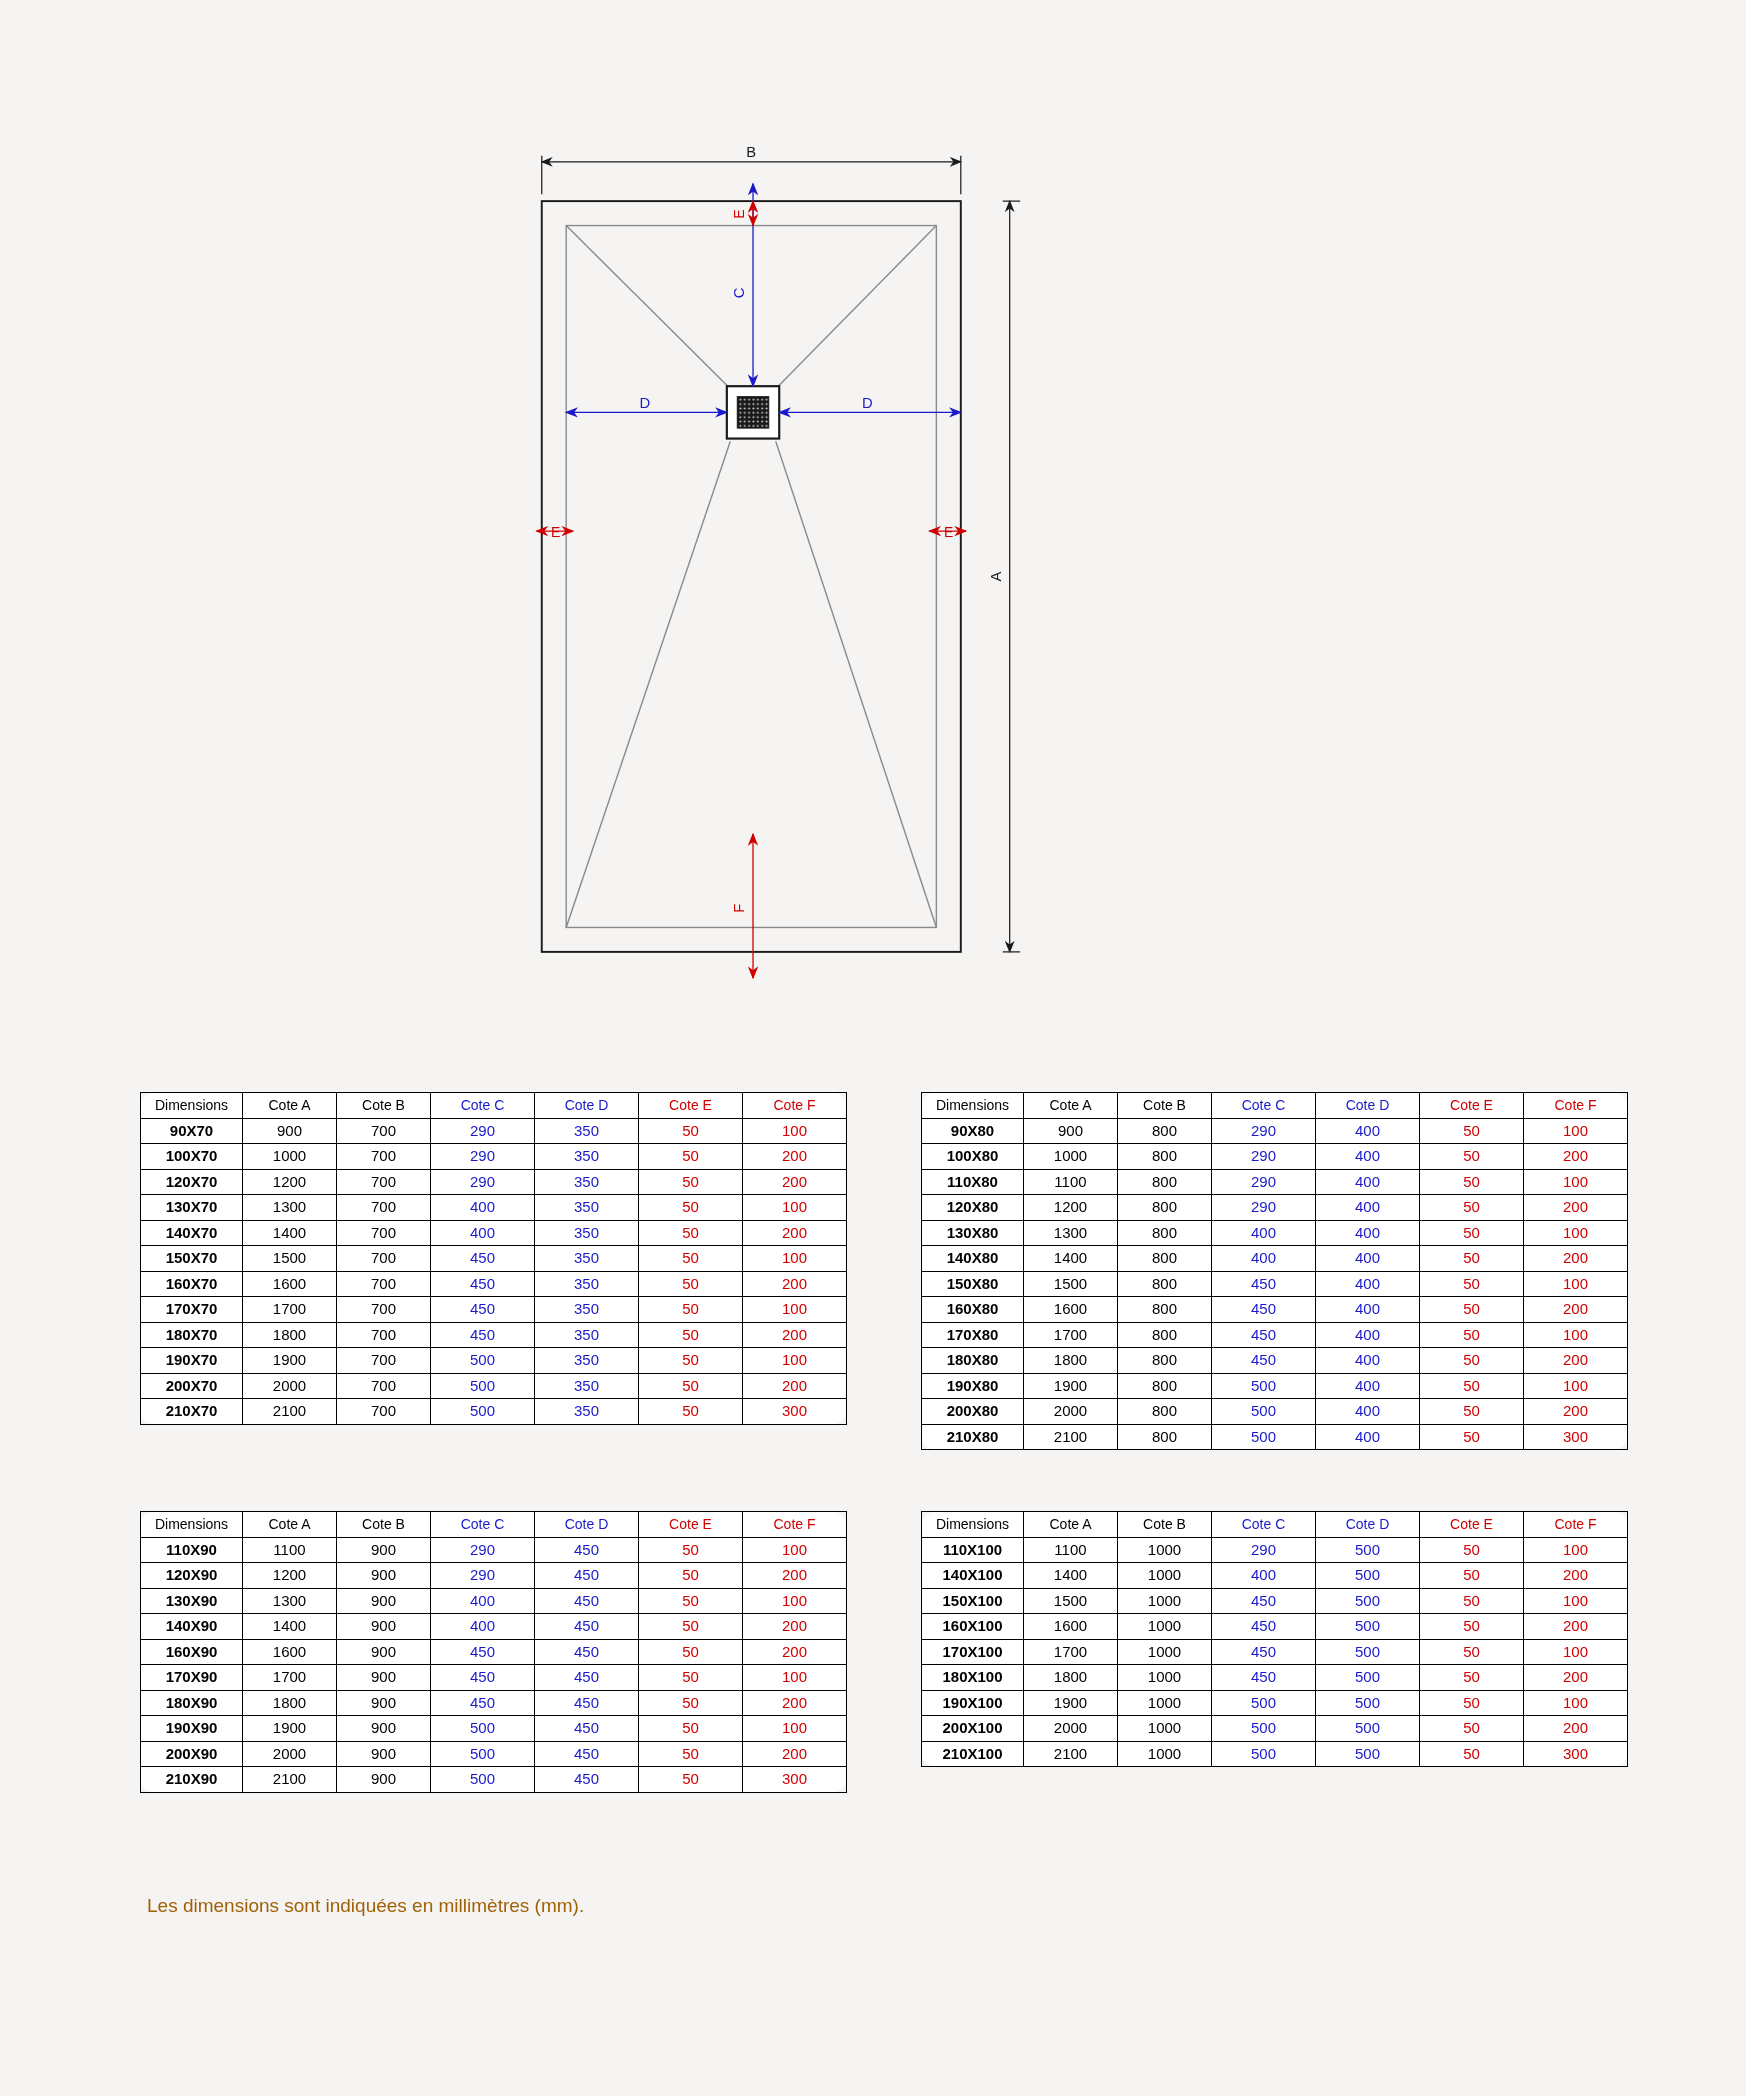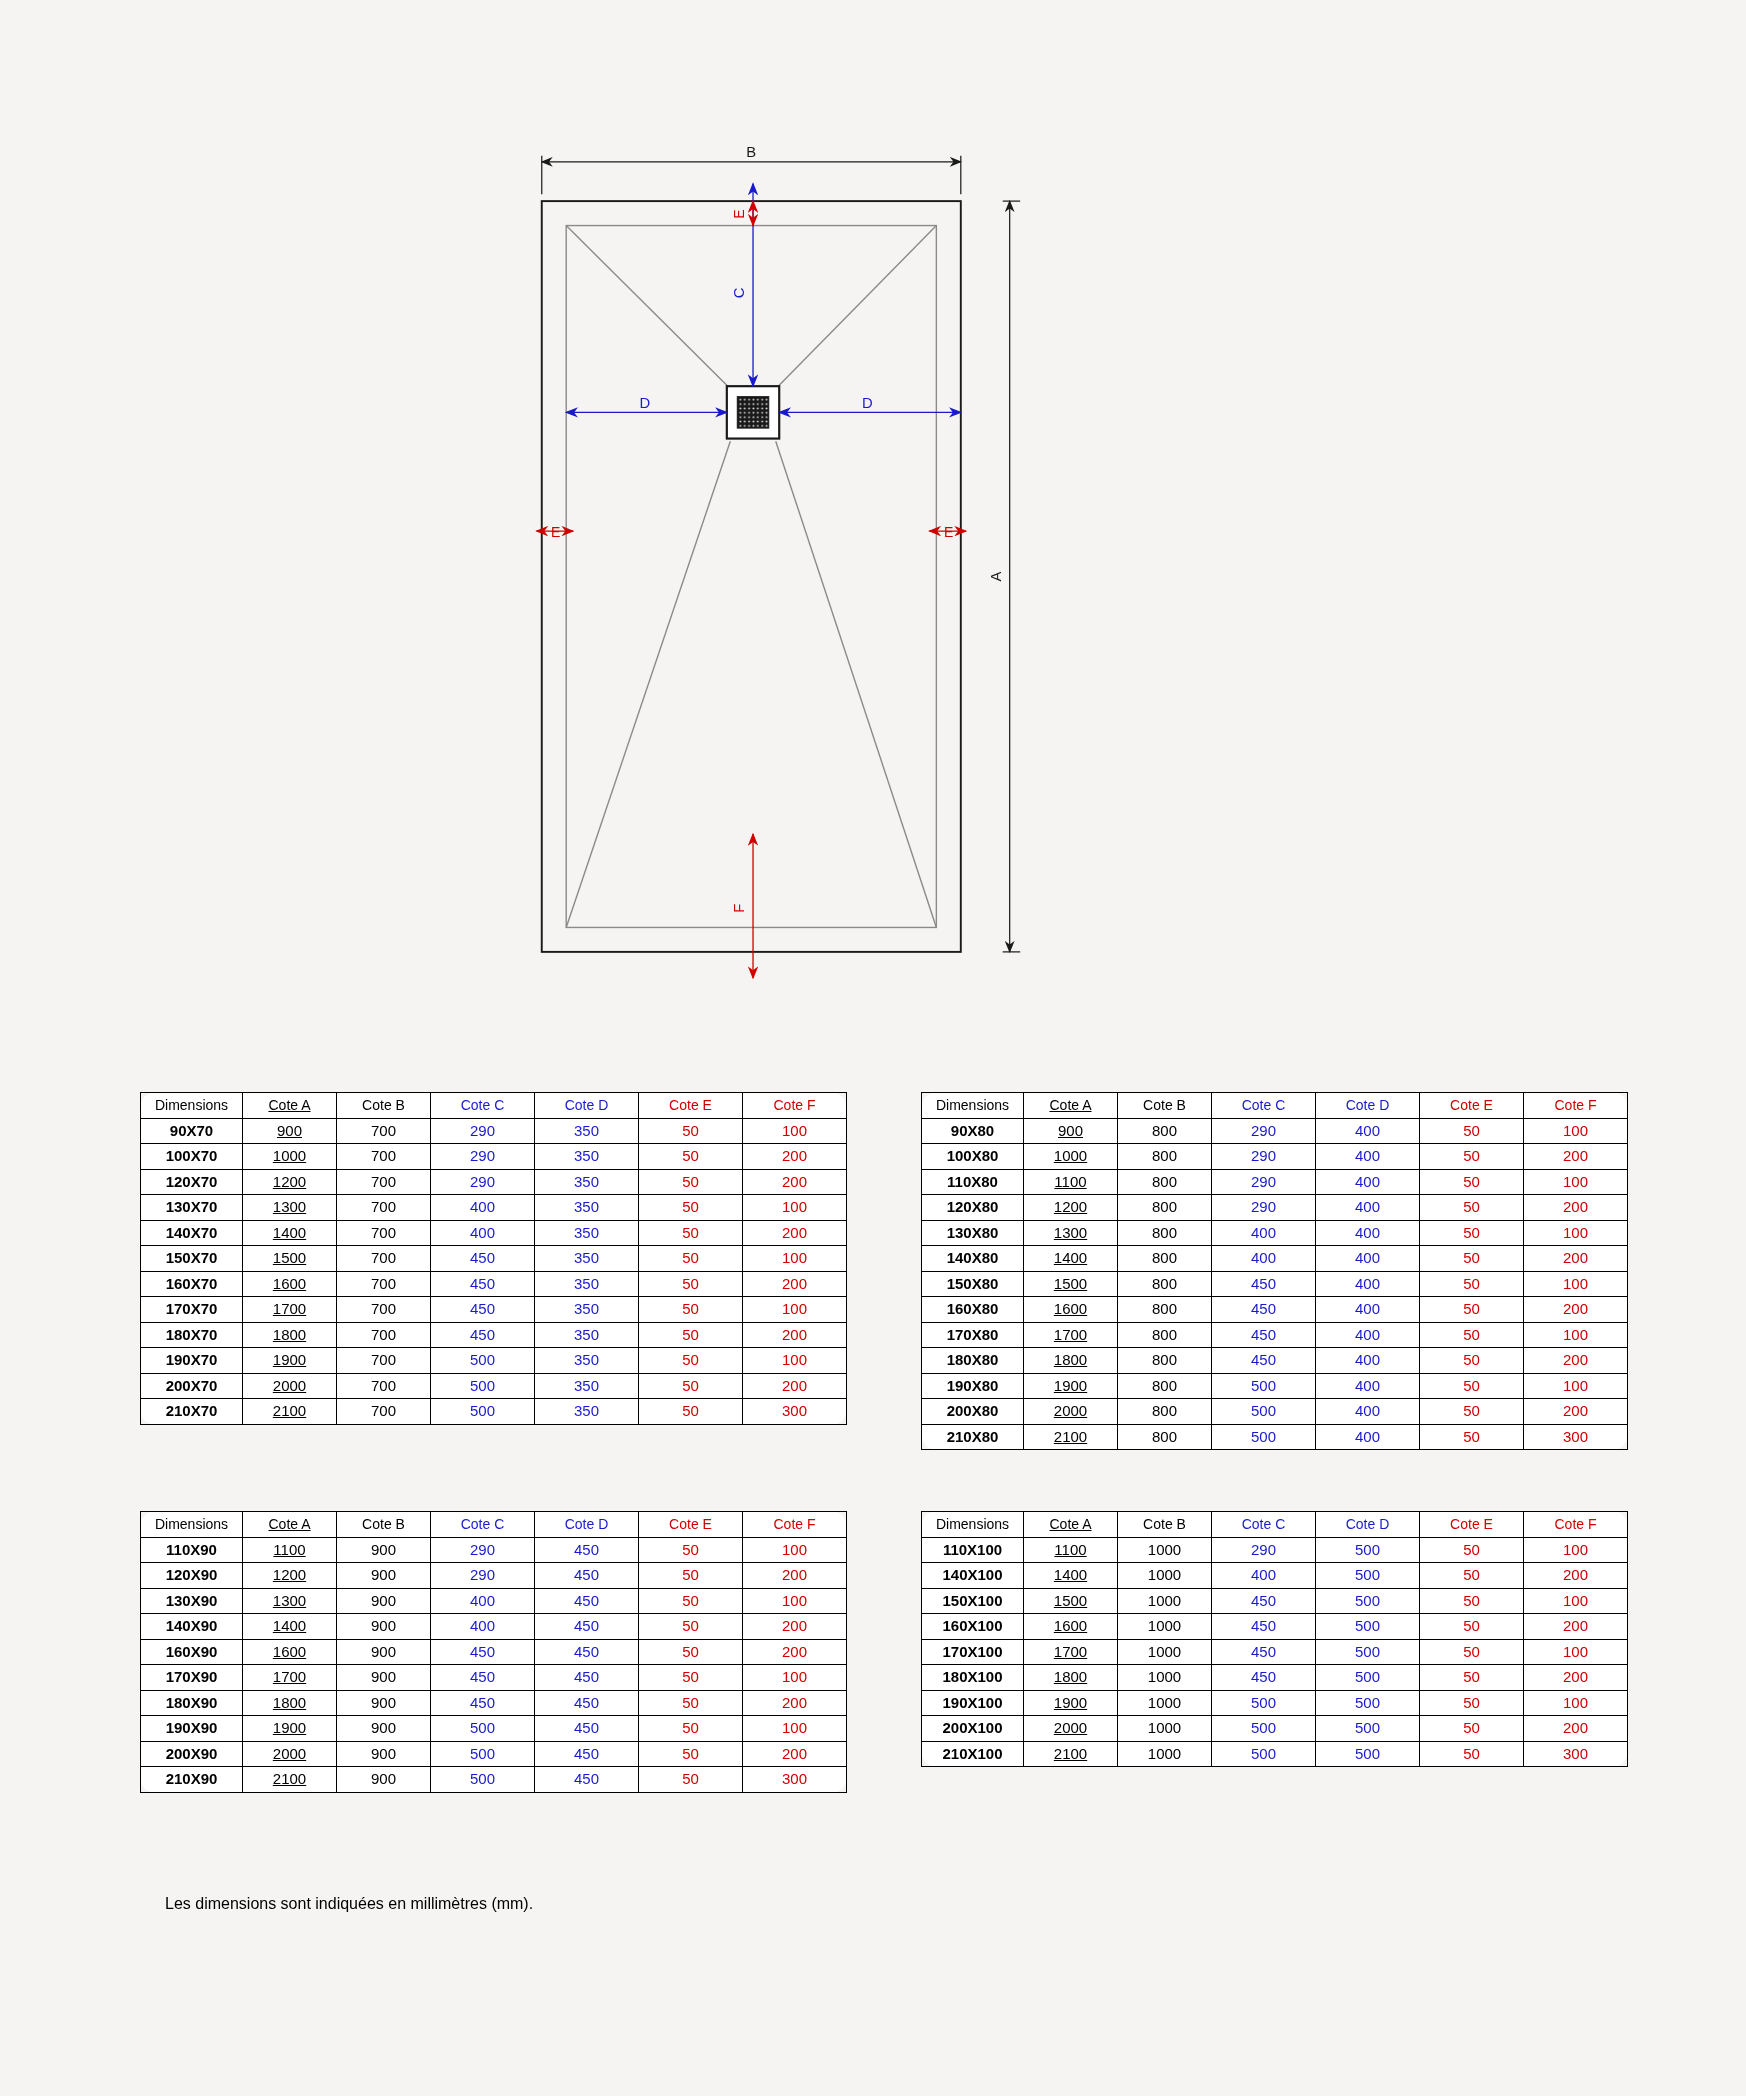--- a/index.html
+++ b/index.html
@@ -46,42 +46,42 @@
     white-space: nowrap;
   }
   table.dim-table thead td {
     font-size: 14px;
   }
   table.dim-table tbody td.dimname {
     font-weight: bold;
     font-size: 15px;
   }
   .col-dim   { width: 94px; }
-  .col-a     { width: 86px; text-decoration: underline; }
+  .col-a     { width: 86px; }
   .col-b     { width: 86px; }
   .col-c     { width: 96px; margin-top: 36px; }
   .col-d     { width: 96px; }
   .col-e     { width: 96px; }
   .col-f     { width: 96px; }
 
   .txt-blue { color: #1a1acc; }
   .txt-red  { color: #d00000; }
   .txt-black{ color: #000; }
 
   #tbl-70  { left: 140px; top: 1092px; }
   #tbl-80  { left: 921px; top: 1092px; }
   #tbl-90  { left: 140px; top: 1511px; }
   #tbl-100 { left: 921px; top: 1511px; }
 
   #footnote {
     position: absolute;
-    left: 165px;
+    left: 147px;
     top: 1895px;
-    font-size: 16px;
-    color: #000000;
+    font-size: 19px;
+    color: #a16207;
   }
 </style>
 </head>
 <body>
 
 <div id="drawing-area">
   <svg width="699" height="873" viewBox="0 0 800 1000" xmlns="http://www.w3.org/2000/svg">
     <defs>
       <marker id="arrR" markerWidth="10" markerHeight="8" refX="9" refY="4" orient="auto">
         <path d="M0,0 L10,4 L0,8 L3,4 z" fill="#1a1a1a"></path>

